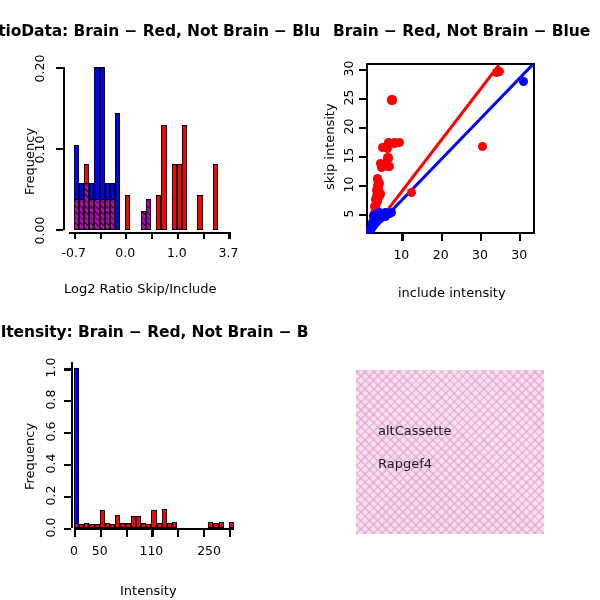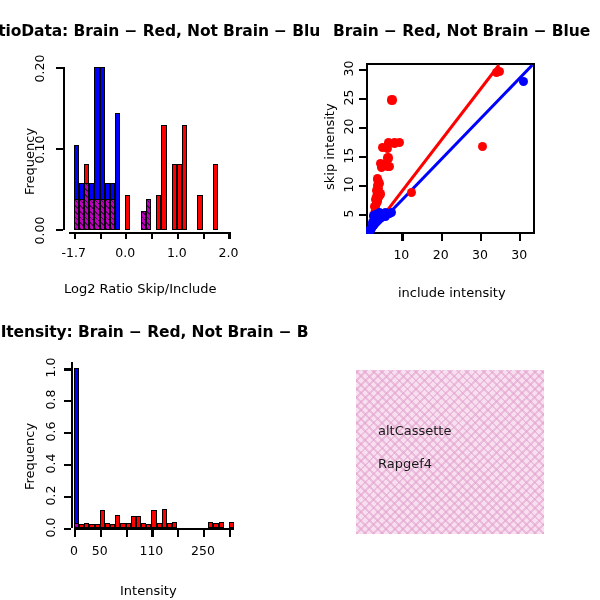--- a/index.html
+++ b/index.html
@@ -126,30 +126,30 @@
   <div class="tick" style="left:56px;top:147.9px;width:7px;height:2.2px;"></div>
   <div class="tick" style="left:56px;top:67px;width:7px;height:2.2px;"></div>
 
   <div class="ticktext rot" style="left:22px;top:223px;width:34px;">0.00</div>
   <div class="ticktext rot" style="left:22px;top:142px;width:34px;">0.10</div>
   <div class="ticktext rot" style="left:22px;top:61px;width:34px;">0.20</div>
 
   <div class="axisline" style="left:69px;top:232px;width:161px;height:2.2px;"></div>
   <div id="p1xticks">
       <div class="tick" style="left: 73.7344px; top: 232px; width: 2.2px; height: 7px;"></div>
-      <div class="ticktext" style="left: 51.7344px; top: 245px; width: 44px;">-1.7</div>
+      <div class="ticktext" style="left: 51.7344px; top: 245px; width: 44px;">-0.7</div>
       <div class="tick" style="left: 99.5156px; top: 232px; width: 2.2px; height: 7px;"></div>
       <div class="tick" style="left: 125.297px; top: 232px; width: 2.2px; height: 7px;"></div>
       <div class="ticktext" style="left: 103.297px; top: 245px; width: 44px;">0.0</div>
       <div class="tick" style="left: 151.078px; top: 232px; width: 2.2px; height: 7px;"></div>
       <div class="tick" style="left: 176.859px; top: 232px; width: 2.2px; height: 7px;"></div>
       <div class="ticktext" style="left: 154.859px; top: 245px; width: 44px;">1.0</div>
       <div class="tick" style="left: 202.641px; top: 232px; width: 2.2px; height: 7px;"></div>
       <div class="tick" style="left: 228.422px; top: 232px; width: 2.2px; height: 7px;"></div>
-      <div class="ticktext" style="left: 206.422px; top: 245px; width: 44px;">2.0</div>
+      <div class="ticktext" style="left: 206.422px; top: 245px; width: 44px;">3.7</div>
     </div>
 </div>
 
 <div class="panel" style="left:300px;top:0;width:300px;height:310px;">
 
   <div class="ptitle" style="left:33px;top:22px;">Brain − Red, Not Brain − Blue</div>
 
   <div class="vlabel" style="left:22px;top:190px;">skip intensity</div>
 
   <div class="axlabel" style="left:98px;top:285px;">include intensity</div>
@@ -310,21 +310,21 @@
   <div id="p3xticks">
       <div class="tick" style="left: 74px; top: 230px; width: 2.2px; height: 7px;"></div>
       <div class="ticktext" style="left: 56px; top: 243px; width: 36px;">0</div>
       <div class="tick" style="left: 99.8065px; top: 230px; width: 2.2px; height: 7px;"></div>
       <div class="ticktext" style="left: 81.8065px; top: 243px; width: 36px;">50</div>
       <div class="tick" style="left: 125.613px; top: 230px; width: 2.2px; height: 7px;"></div>
       <div class="tick" style="left: 151.419px; top: 230px; width: 2.2px; height: 7px;"></div>
       <div class="ticktext" style="left: 133.419px; top: 243px; width: 36px;">110</div>
       <div class="tick" style="left: 177.226px; top: 230px; width: 2.2px; height: 7px;"></div>
       <div class="tick" style="left: 203.032px; top: 230px; width: 2.2px; height: 7px;"></div>
-      <div class="ticktext" style="left: 185.032px; top: 243px; width: 36px;">250</div>
+      <div class="ticktext" style="left: 185.032px; top: 243px; width: 36px; text-align: right;">250</div>
       <div class="tick" style="left: 228.839px; top: 230px; width: 2.2px; height: 7px;"></div>
     </div>
 </div>
 
 <div class="infobox" style="left:356px;top:370px;width:188px;height:164px;">
   <div class="infoline" style="top:53px;">altCassette</div>
   <div class="infoline" style="top:86px;">Rapgef4</div>
 </div>
 
 </body></html>

